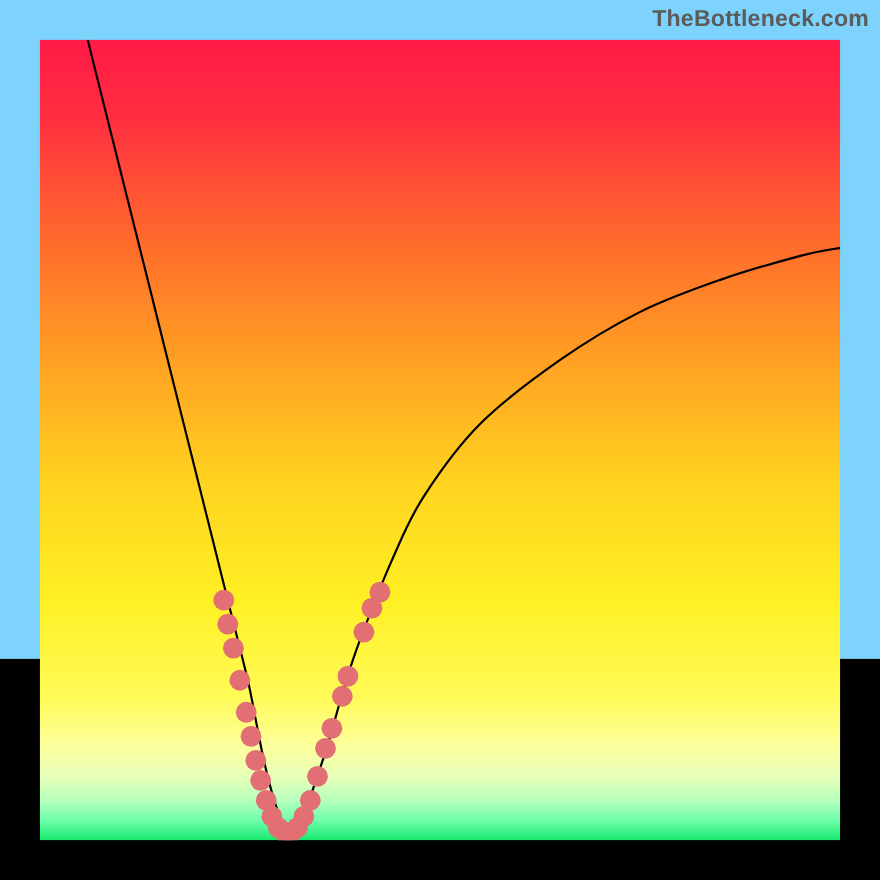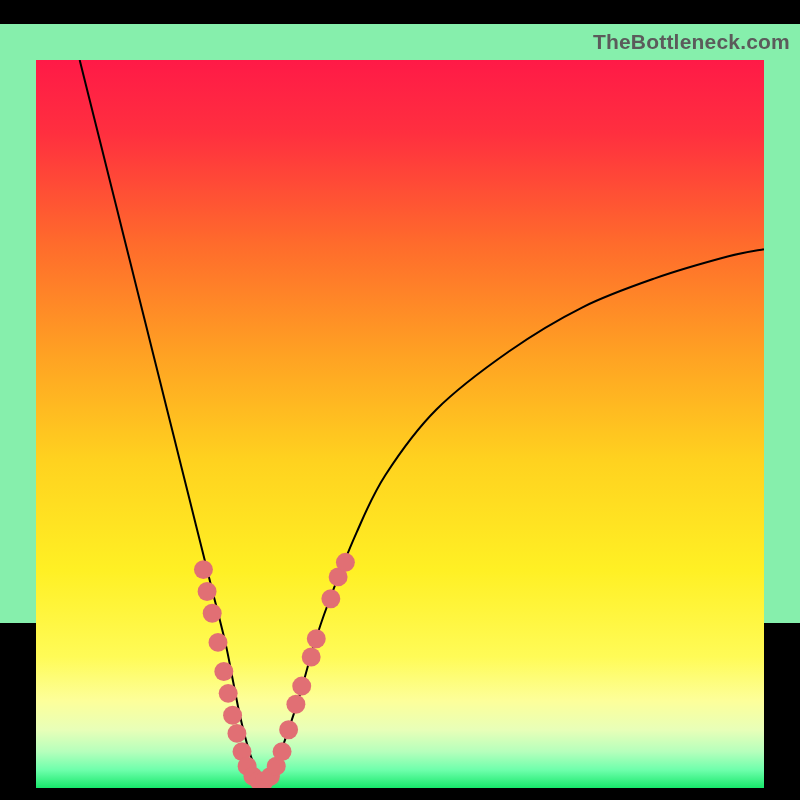--- a/index.html
+++ b/index.html
@@ -9,22 +9,21 @@
     height: 800px;
     background: #000;
     overflow: hidden;
   }
   .frame {
     position: absolute;
     left: 0;
     top: 0;
     width: 800px;
     height: 599px;
-    background: #86efac;
-    margin-top: 24px;
+    background: #7dd3fc;
   }
   .plot-area {
     position: absolute;
     left: 36px;
     top: 36px;
     width: 728px;
     height: 728px;
     overflow: hidden;
   }
   .gradient-bg {

